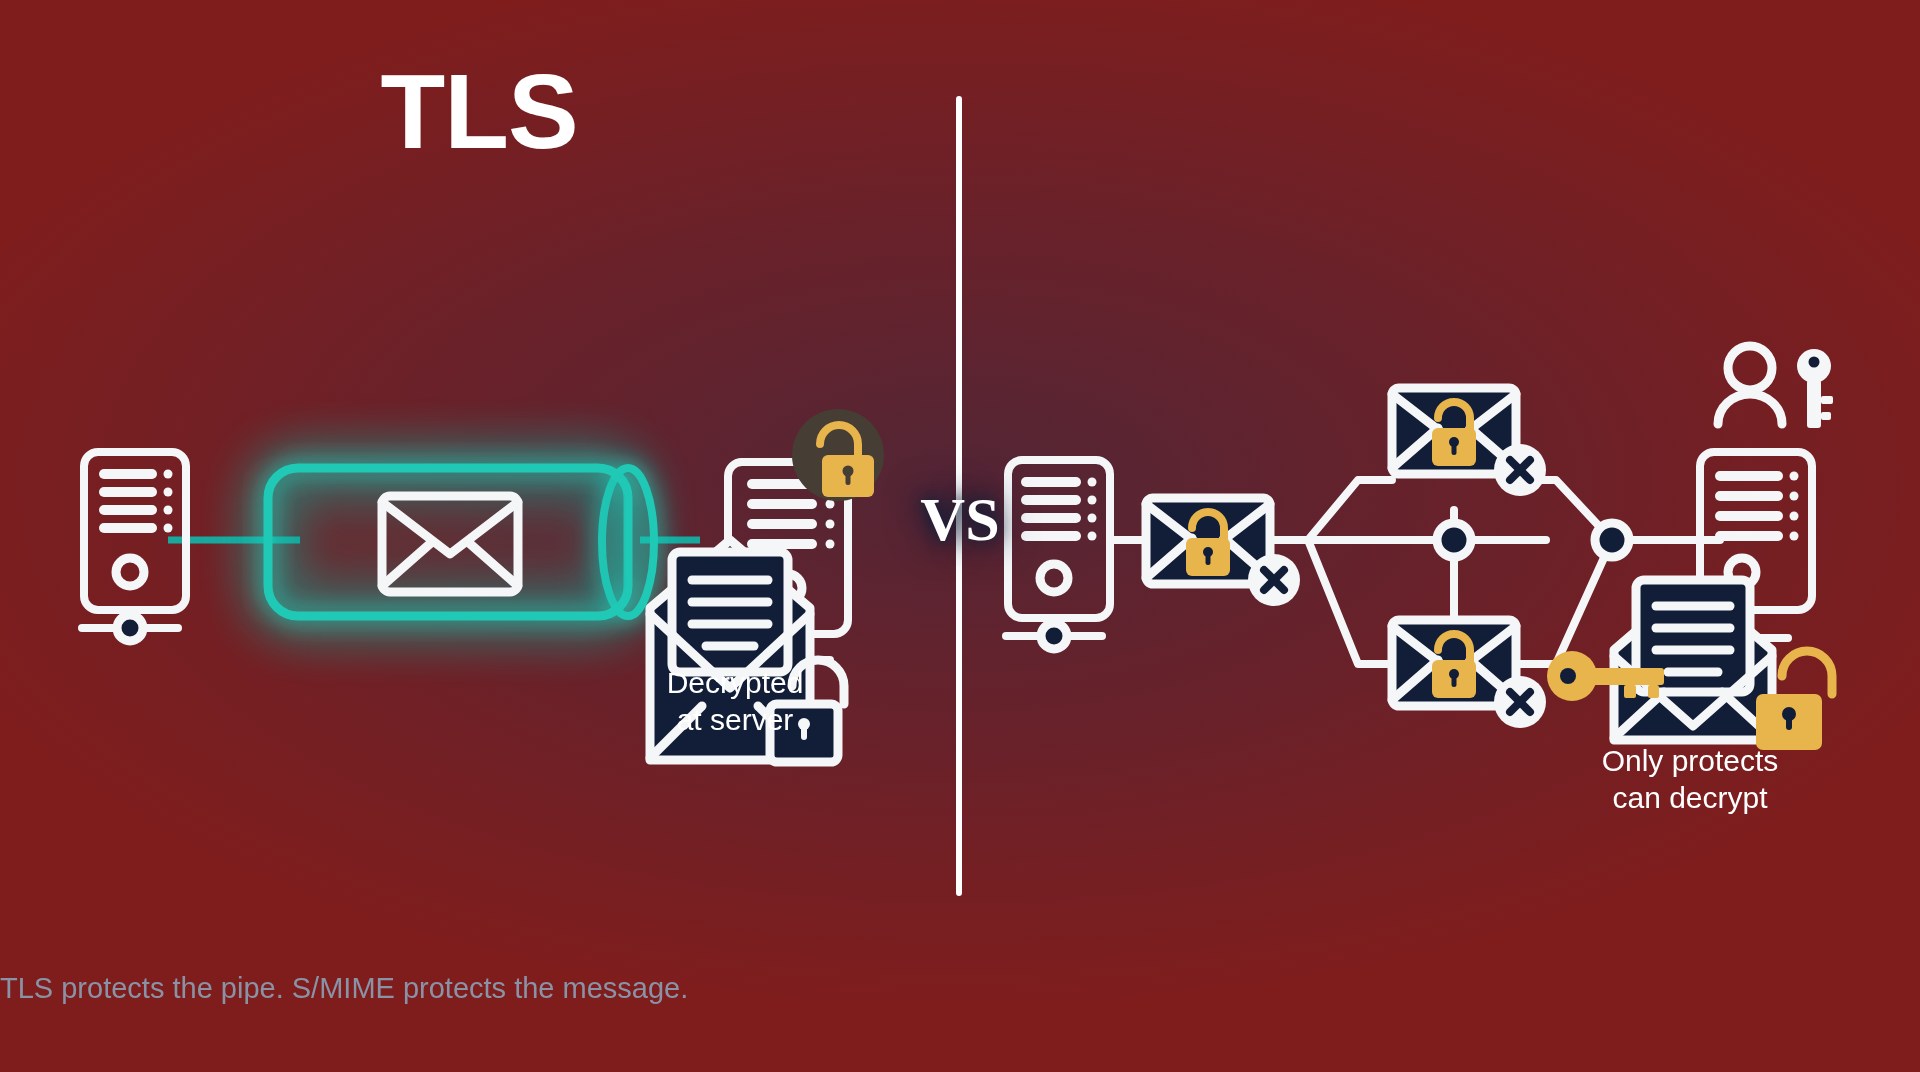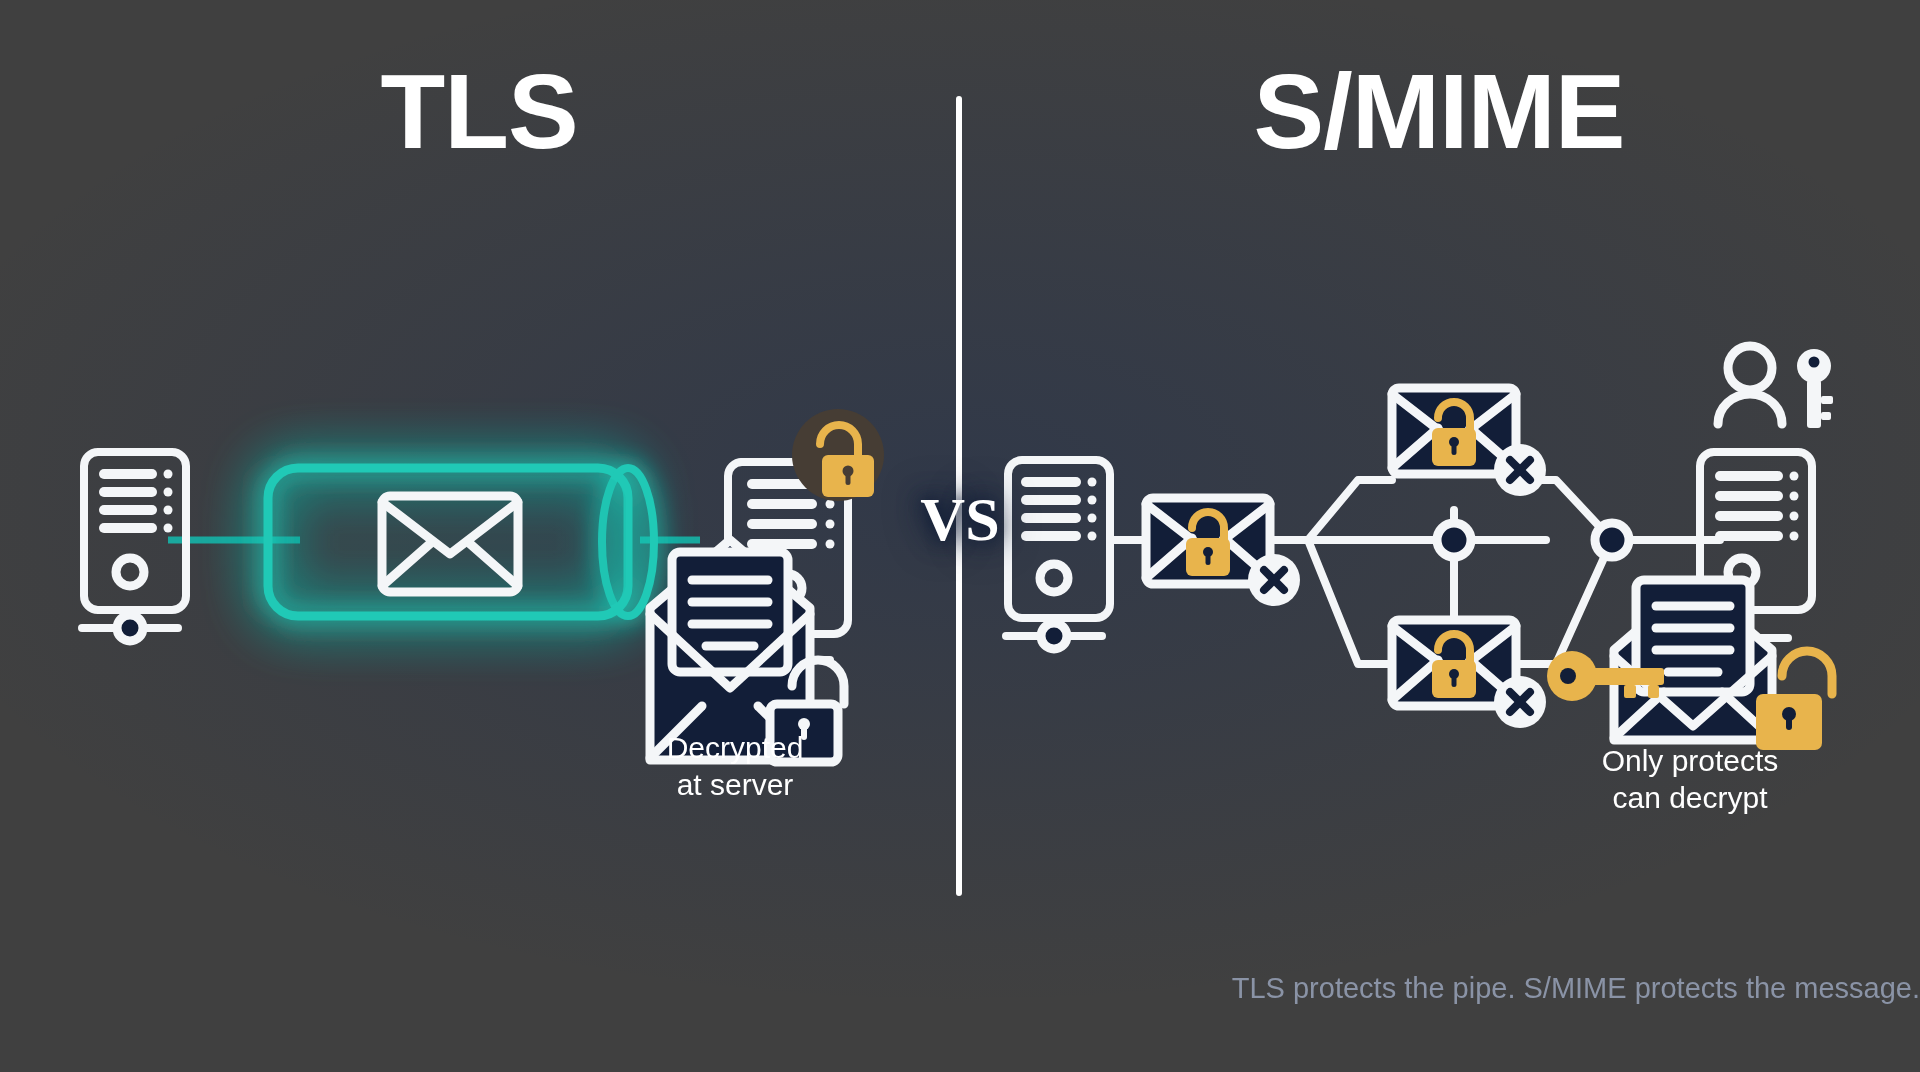--- a/index.html
+++ b/index.html
@@ -5,21 +5,21 @@
 <style>
   html, body {
     margin: 0;
     padding: 0;
     background: #101c33;
   }
   #stage {
     position: relative;
     width: 1920px;
     height: 1072px;
-    background: #404040;
+    background: #7f1d1d;
     overflow: hidden;
     font-family: "Liberation Sans", sans-serif;
   }
   
   #stage::before {
     content: "";
     position: absolute;
     inset: 0;
     background:
       radial-gradient(ellipse 80% 70% at 50% 45%, rgba(30,48,84,0.45) 0%, rgba(16,27,50,0) 70%);
@@ -68,46 +68,45 @@
 
   .caption {
     position: absolute;
     color: #ffffff;
     font-size: 30px;
     font-weight: 400;
     line-height: 1.24;
     text-align: center;
     white-space: pre-line;
   }
-  #caption-left  { left: 560px; top: 729px; width: 350px; }
+  #caption-left  { left: 560px; top: 664px; width: 350px; }
   #caption-right { left: 1470px; top: 742px; width: 440px; }
 
   #footer {
     position: absolute;
     left: 0;
     top: 972px;
     width: 1920px;
-    text-align: right;
+    text-align: left;
     color: #8a93a6;
     font-size: 29px;
     font-weight: 400;
   }
 
   svg.art { position: absolute; overflow: visible; }
   #art-left  { left: 0;    top: 0; width: 960px;  height: 1072px; }
   #art-right { left: 960px; top: 0; width: 960px; height: 1072px; }
 </style>
 </head>
 <body>
 
 <div id="stage">
 
   <div class="title" id="title-tls">TLS</div>
 
-  <div class="title" id="title-smime">S/MIME</div>
 
   <div id="divider"></div>
 
   <div id="vs-label">VS</div>
 
   <svg class="art" id="art-left" viewBox="0 0 960 1072">
     <defs>
       <filter id="glowBig" x="-80%" y="-80%" width="260%" height="260%">
         <feGaussianBlur stdDeviation="26" result="b1"></feGaussianBlur>
         <feMerge>

